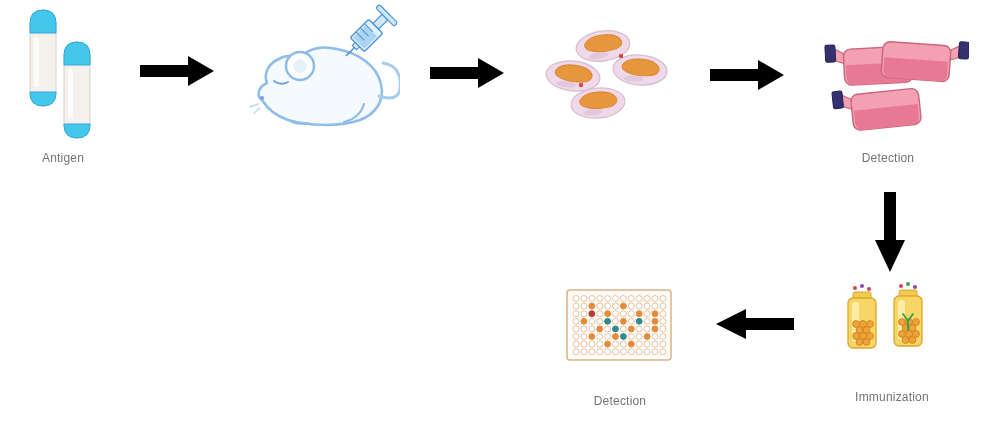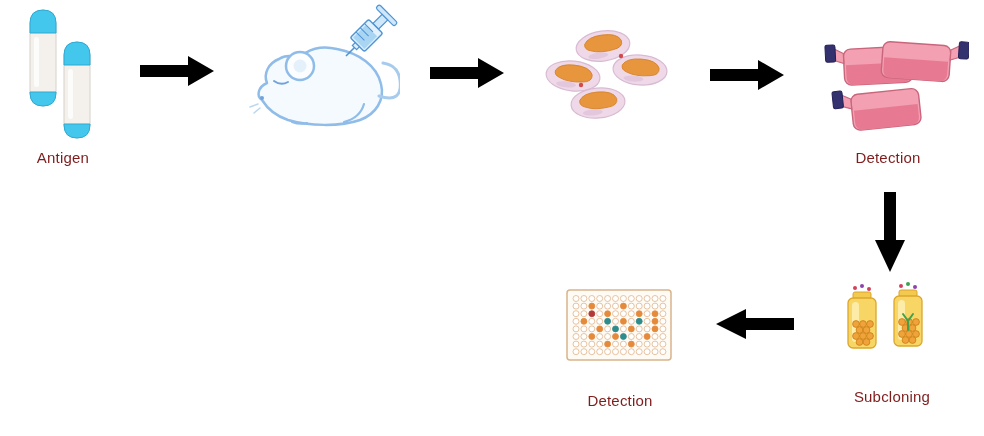--- a/index.html
+++ b/index.html
@@ -5,21 +5,21 @@
   html,body{margin:0;padding:0;}
   body{
     width:984px;height:436px;background:#ffffff;
     font-family:"Liberation Sans",sans-serif;
     position:relative;overflow:hidden;
   }
   .canvas{position:absolute;left:0;top:0;width:984px;height:436px;}
   .abs{position:absolute;}
   .step-label{
     position:absolute;height:20px;line-height:20px;
-    font-size:15px;color:#7f1d1d;text-align:center;letter-spacing:0.2px;
+    font-size:12px;color:#737373;text-align:center;letter-spacing:0.2px;
   }
 </style>
 </head>
 <body>
 
 <div class="canvas">
 
   <svg class="abs" style="left:28px;top:8px" width="70" height="132" viewBox="0 0 70 132">
     <defs>
       <g id="vial">
@@ -237,15 +237,15 @@
         <circle cx="73.2" cy="62.7" r="3" fill="#FFFFFF" stroke="#DFB48C" stroke-width="0.8"></circle>
         <circle cx="81.1" cy="62.7" r="3" fill="#FFFFFF" stroke="#DFB48C" stroke-width="0.8"></circle>
         <circle cx="89.0" cy="62.7" r="3" fill="#FFFFFF" stroke="#DFB48C" stroke-width="0.8"></circle>
         <circle cx="96.9" cy="62.7" r="3" fill="#FFFFFF" stroke="#DFB48C" stroke-width="0.8"></circle>
       </g>
   </svg>
 
   <div class="step-label" style="left:13px;top:148px;width:100px">Antigen</div>
   <div class="step-label" style="left:838px;top:148px;width:100px">Detection</div>
   <div class="step-label" style="left:570px;top:391px;width:100px">Detection</div>
-  <div class="step-label" style="left:842px;top:387px;width:100px">Subcloning</div>
+  <div class="step-label" style="left:842px;top:387px;width:100px">Immunization</div>
 
 </div>
 
 </body></html>

